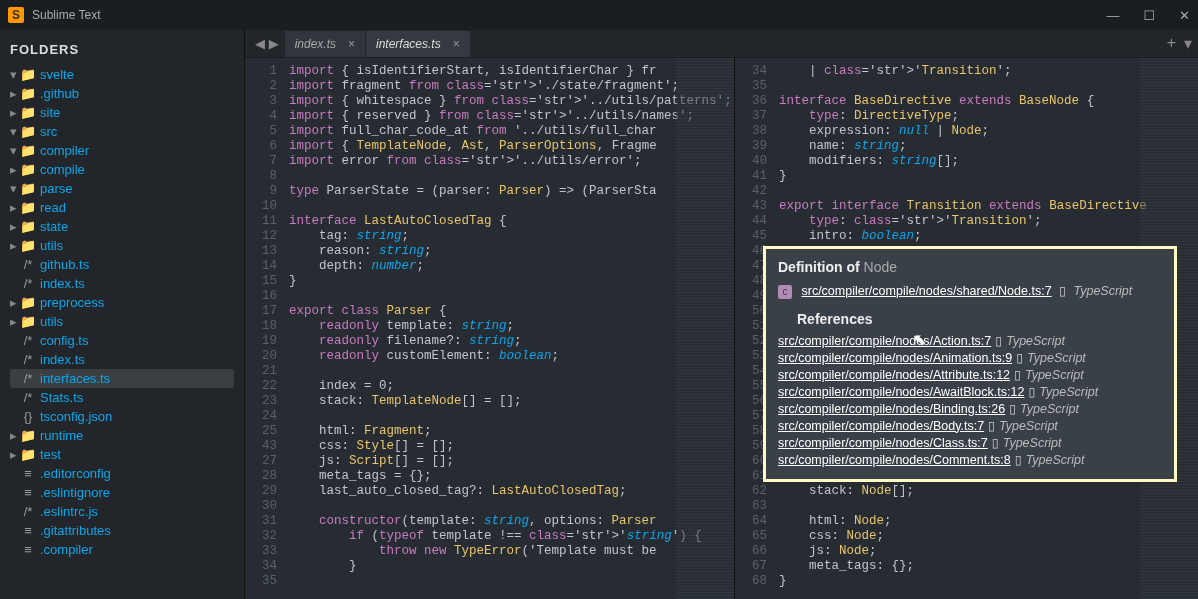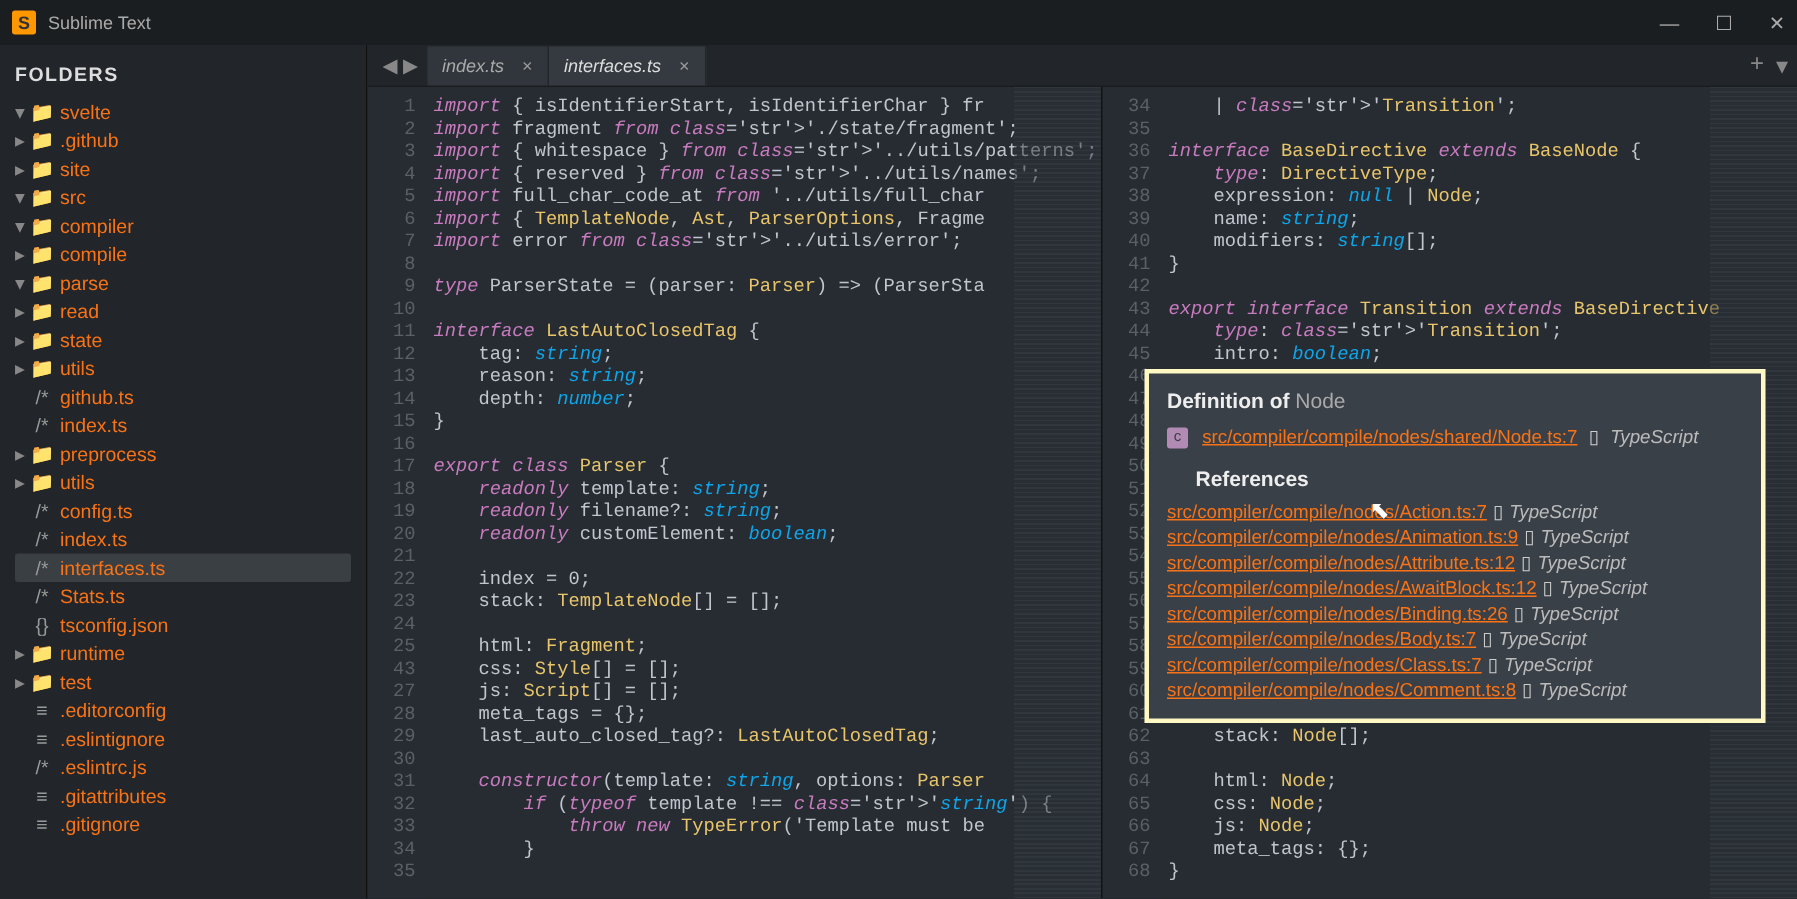--- a/index.html
+++ b/index.html
@@ -58,21 +58,21 @@
 }
 .tree { list-style: none; font-size: 13px; }
 .tree li { padding: 2px 0; white-space: nowrap; overflow: hidden; }
 .tree .arrow { display: inline-block; width: 10px; color: #888; }
 .tree .folder-icon, .tree .file-icon {
   display: inline-block;
   width: 16px; margin-right: 4px; text-align: center;
   color: #999;
 }
 .tree .folder-icon { color: #aaa; }
-.tree .name { color: #f97316; }
+.tree .name { color: #0ea5e9; }
 .tree li.sel { background: #3a3f44; border-radius: 2px; }
 .indent-1 { padding-left: 16px; }
 .indent-2 { padding-left: 32px; }
 .indent-3 { padding-left: 48px; }
 .indent-4 { padding-left: 64px; }
 .indent-5 { padding-left: 80px; }
 
 .editor-area {
   flex: 1;
   display: flex;
@@ -126,21 +126,21 @@
 }
 .gutter div { height: 15px; }
 .code {
   flex: 1;
   padding: 6px 0 0 6px;
   white-space: pre;
   color: #c0c5ce;
   overflow: hidden;
 }
 .code div { height: 15px; }
-.kw { color: #c97bbf; font-style: italic; }
+.kw { color: #c97bbf; }
 .cls { color: #e8c56a; }
 .typ { color: #0ea5e9; font-style: italic; }
 
 .minimap {
   width: 58px;
   background: #2b3036;
   position: absolute;
   right: 0; top: 0; bottom: 0;
   opacity: 0.5;
   background-image: repeating-linear-gradient(
@@ -159,21 +159,21 @@
   background: #3a4048;
   border: 3px solid #fef9c3;
   padding: 10px 12px;
   font-size: 13px;
   color: #ddd;
   overflow: hidden;
 }
 .popup h4 { font-size: 14px; font-weight: 600; color: #eee; margin-bottom: 8px; }
 .popup h4 .dim { color: #aaa; font-weight: normal; }
 .popup h5 { font-size: 14px; font-weight: 600; color: #eee; margin: 12px 0 6px; padding-left: 19px; }
-.popup .link { color: #f97316; text-decoration: underline; }
+.popup .link { color: #ffffff; text-decoration: underline; }
 .popup .lang-icon {
   display: inline-block;
   width: 14px; height: 14px;
   background: #b28bb5;
   color: #3a4048;
   font-size: 10px;
   text-align: center;
   line-height: 14px;
   border-radius: 2px;
   margin-right: 6px;
@@ -226,21 +226,21 @@
         <li class="indent-4"><span class="arrow"></span><span class="file-icon">/*</span><span class="name">index.ts</span></li>
         <li class="indent-4 sel"><span class="arrow"></span><span class="file-icon">/*</span><span class="name">interfaces.ts</span></li>
         <li class="indent-4"><span class="arrow"></span><span class="file-icon">/*</span><span class="name">Stats.ts</span></li>
         <li class="indent-4"><span class="arrow"></span><span class="file-icon">{}</span><span class="name">tsconfig.json</span></li>
         <li class="indent-3"><span class="arrow">▸</span><span class="folder-icon">📁</span><span class="name">runtime</span></li>
         <li class="indent-2"><span class="arrow">▸</span><span class="folder-icon">📁</span><span class="name">test</span></li>
         <li class="indent-2"><span class="arrow"></span><span class="file-icon">≡</span><span class="name">.editorconfig</span></li>
         <li class="indent-2"><span class="arrow"></span><span class="file-icon">≡</span><span class="name">.eslintignore</span></li>
         <li class="indent-2"><span class="arrow"></span><span class="file-icon">/*</span><span class="name">.eslintrc.js</span></li>
         <li class="indent-2"><span class="arrow"></span><span class="file-icon">≡</span><span class="name">.gitattributes</span></li>
-        <li class="indent-2"><span class="arrow"></span><span class="file-icon">≡</span><span class="name">.gitignore</span></li>
+        <li class="indent-2"><span class="arrow"></span><span class="file-icon">≡</span><span class="name">.compiler</span></li>
       </ul>
   </aside>
 
   <section class="editor-area">
     <div class="tabbar">
       <div class="nav-arrows"><span>◀</span>&nbsp;<span>▶</span></div>
       <div id="tabs" style="display: flex;">
           <div class="tab">
             <span>index.ts</span>
             <span class="close">×</span>

